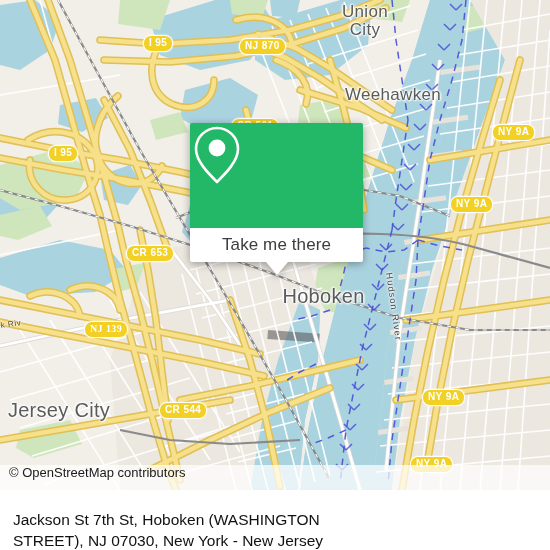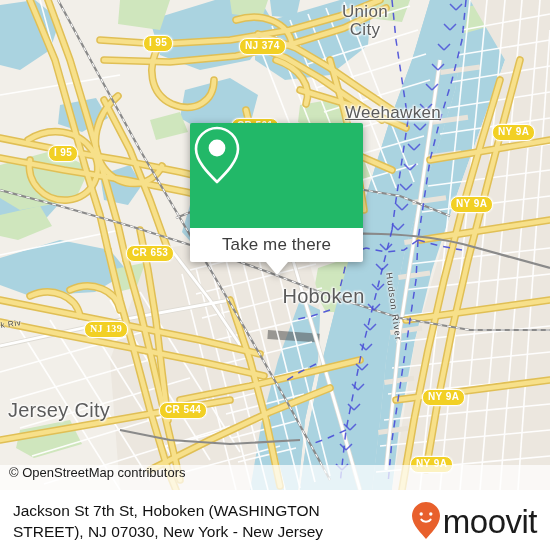--- a/index.html
+++ b/index.html
@@ -87,21 +87,21 @@
     position:absolute;left:50%;top:139px;margin-left:-11px;
     width:0;height:0;
     border-left:11px solid transparent;
     border-right:11px solid transparent;
     border-top:13px solid #ffffff;
   }
 
   
   .footer{
     position:absolute;left:0;top:490px;width:550px;height:60px;
-    background:#ffffff;display:flex;align-items:center;
+    background:#ffffff;display:flex;align-items:flex-end;
     justify-content:space-between;
     border-top:1px solid #ffffff;
   }
   .footer-text{
     font-size:15.5px;color:#111;line-height:21px;
     padding-left:13px;max-width:380px;
   }
   .brand{display:flex;align-items:center;padding-right:13px;}
   .brand-word{
     font-size:33px;color:#1b1b1b;letter-spacing:-.5px;
@@ -418,29 +418,29 @@
           <path d="M444 50 l-6 -6 M444 50 l6 -6"></path>
           <path d="M450 30 l-6 -6 M450 30 l6 -6"></path>
           <path d="M456 10 l-6 -6 M456 10 l6 -6"></path>
         </g>
 
       </g>
     </svg>
 
     <div class="place-label place-mid" style="left:330px;top:3px;width:70px;">Union
 City</div>
-    <div class="place-label place-mid" style="left:338px;top:104px;width:110px;text-decoration:underline;">Weehawken</div>
+    <div class="place-label place-mid" style="left:338px;top:86px;width:110px;">Weehawken</div>
     <div class="place-label place-big" style="left:281px;top:286px;width:85px;">Hoboken</div>
     <div class="place-label place-big" style="left:0px;top:400px;width:118px;">Jersey City</div>
 
     <div class="river-label" style="left:394px;top:272px;transform:rotate(82deg);">Hudson River</div>
     <div class="creek-label" style="left:0px;top:321px;transform:rotate(-8deg);">k Riv</div>
 
     <div class="shield" style="left:143px;top:35px;">I 95</div>
-    <div class="shield" style="left:239px;top:38px;">NJ 374</div>
+    <div class="shield" style="left:239px;top:38px;">NJ 870</div>
     <div class="shield" style="left:231px;top:118px;">CR 501</div>
     <div class="shield" style="left:492px;top:124px;">NY 9A</div>
     <div class="shield" style="left:48px;top:145px;">I 95</div>
     <div class="shield" style="left:450px;top:196px;">NY 9A</div>
     <div class="shield" style="left:126px;top:245px;">CR 653</div>
     <div class="shield" style="left:84px;top:321px;font-family:Liberation Serif, serif;">NJ 139</div>
     <div class="shield" style="left:422px;top:389px;">NY 9A</div>
     <div class="shield" style="left:159px;top:402px;">CR 544</div>
     <div class="shield" style="left:410px;top:456px;">NY 9A</div>
 
@@ -457,24 +457,15 @@
       <div class="card-tail"></div>
     </div>
 
     <div class="attrib">
       <span>© OpenStreetMap contributors</span>
     </div>
   </div>
 
   <div class="footer">
     <div class="footer-text">Jackson St 7th St, Hoboken (WASHINGTON STREET), NJ 07030, New York - New Jersey</div>
-    <div class="brand">
-      <svg width="30" height="40" viewBox="0 0 30 40">
-        <path d="M15 1 C7.3 1 1 7.3 1 15 C1 24 11 33 15 38 C19 33 29 24 29 15 C29 7.3 22.7 1 15 1 Z" fill="#e8602c"></path>
-        <circle cx="10.2" cy="13" r="1.7" fill="#ffffff"></circle>
-        <circle cx="19.8" cy="13" r="1.7" fill="#ffffff"></circle>
-        <path d="M10.4 18.6 C12.4 21.6 17.6 21.6 19.6 18.6" fill="none" stroke="#ffffff" stroke-width="2" stroke-linecap="round"></path>
-      </svg>
-      <span class="brand-word">moovit</span>
-    </div>
   </div>
 
 </div>
 
 </body></html>

